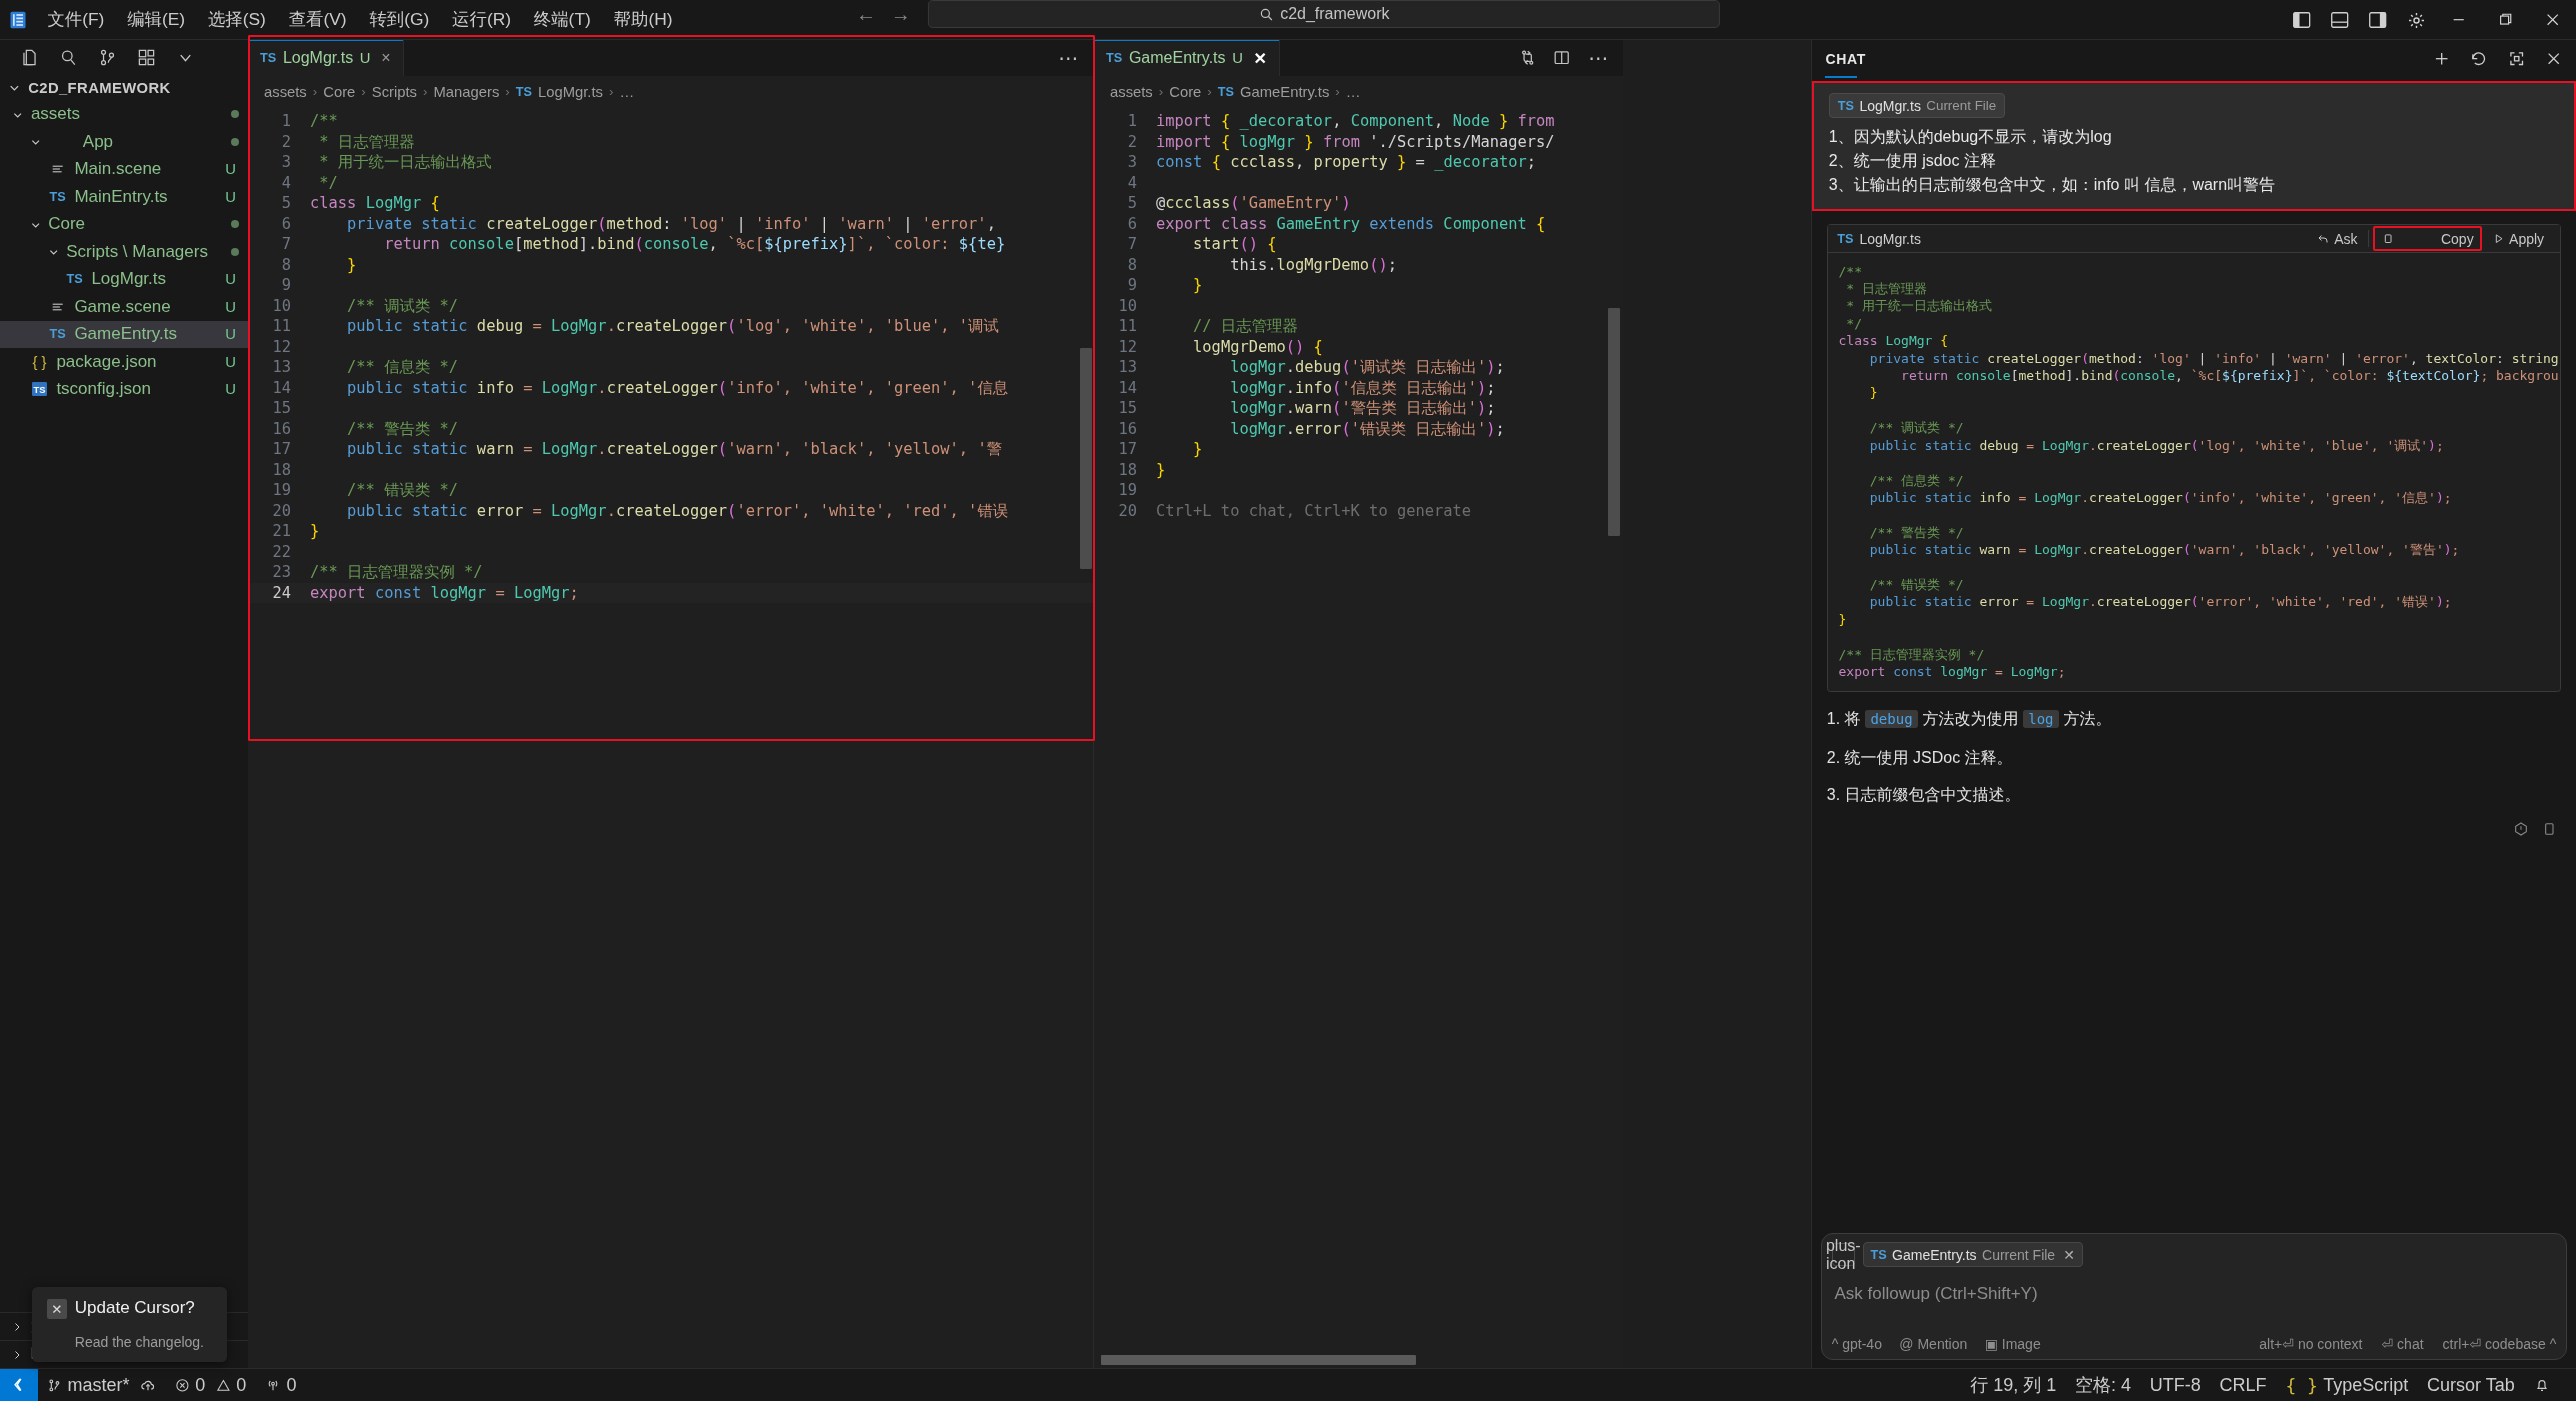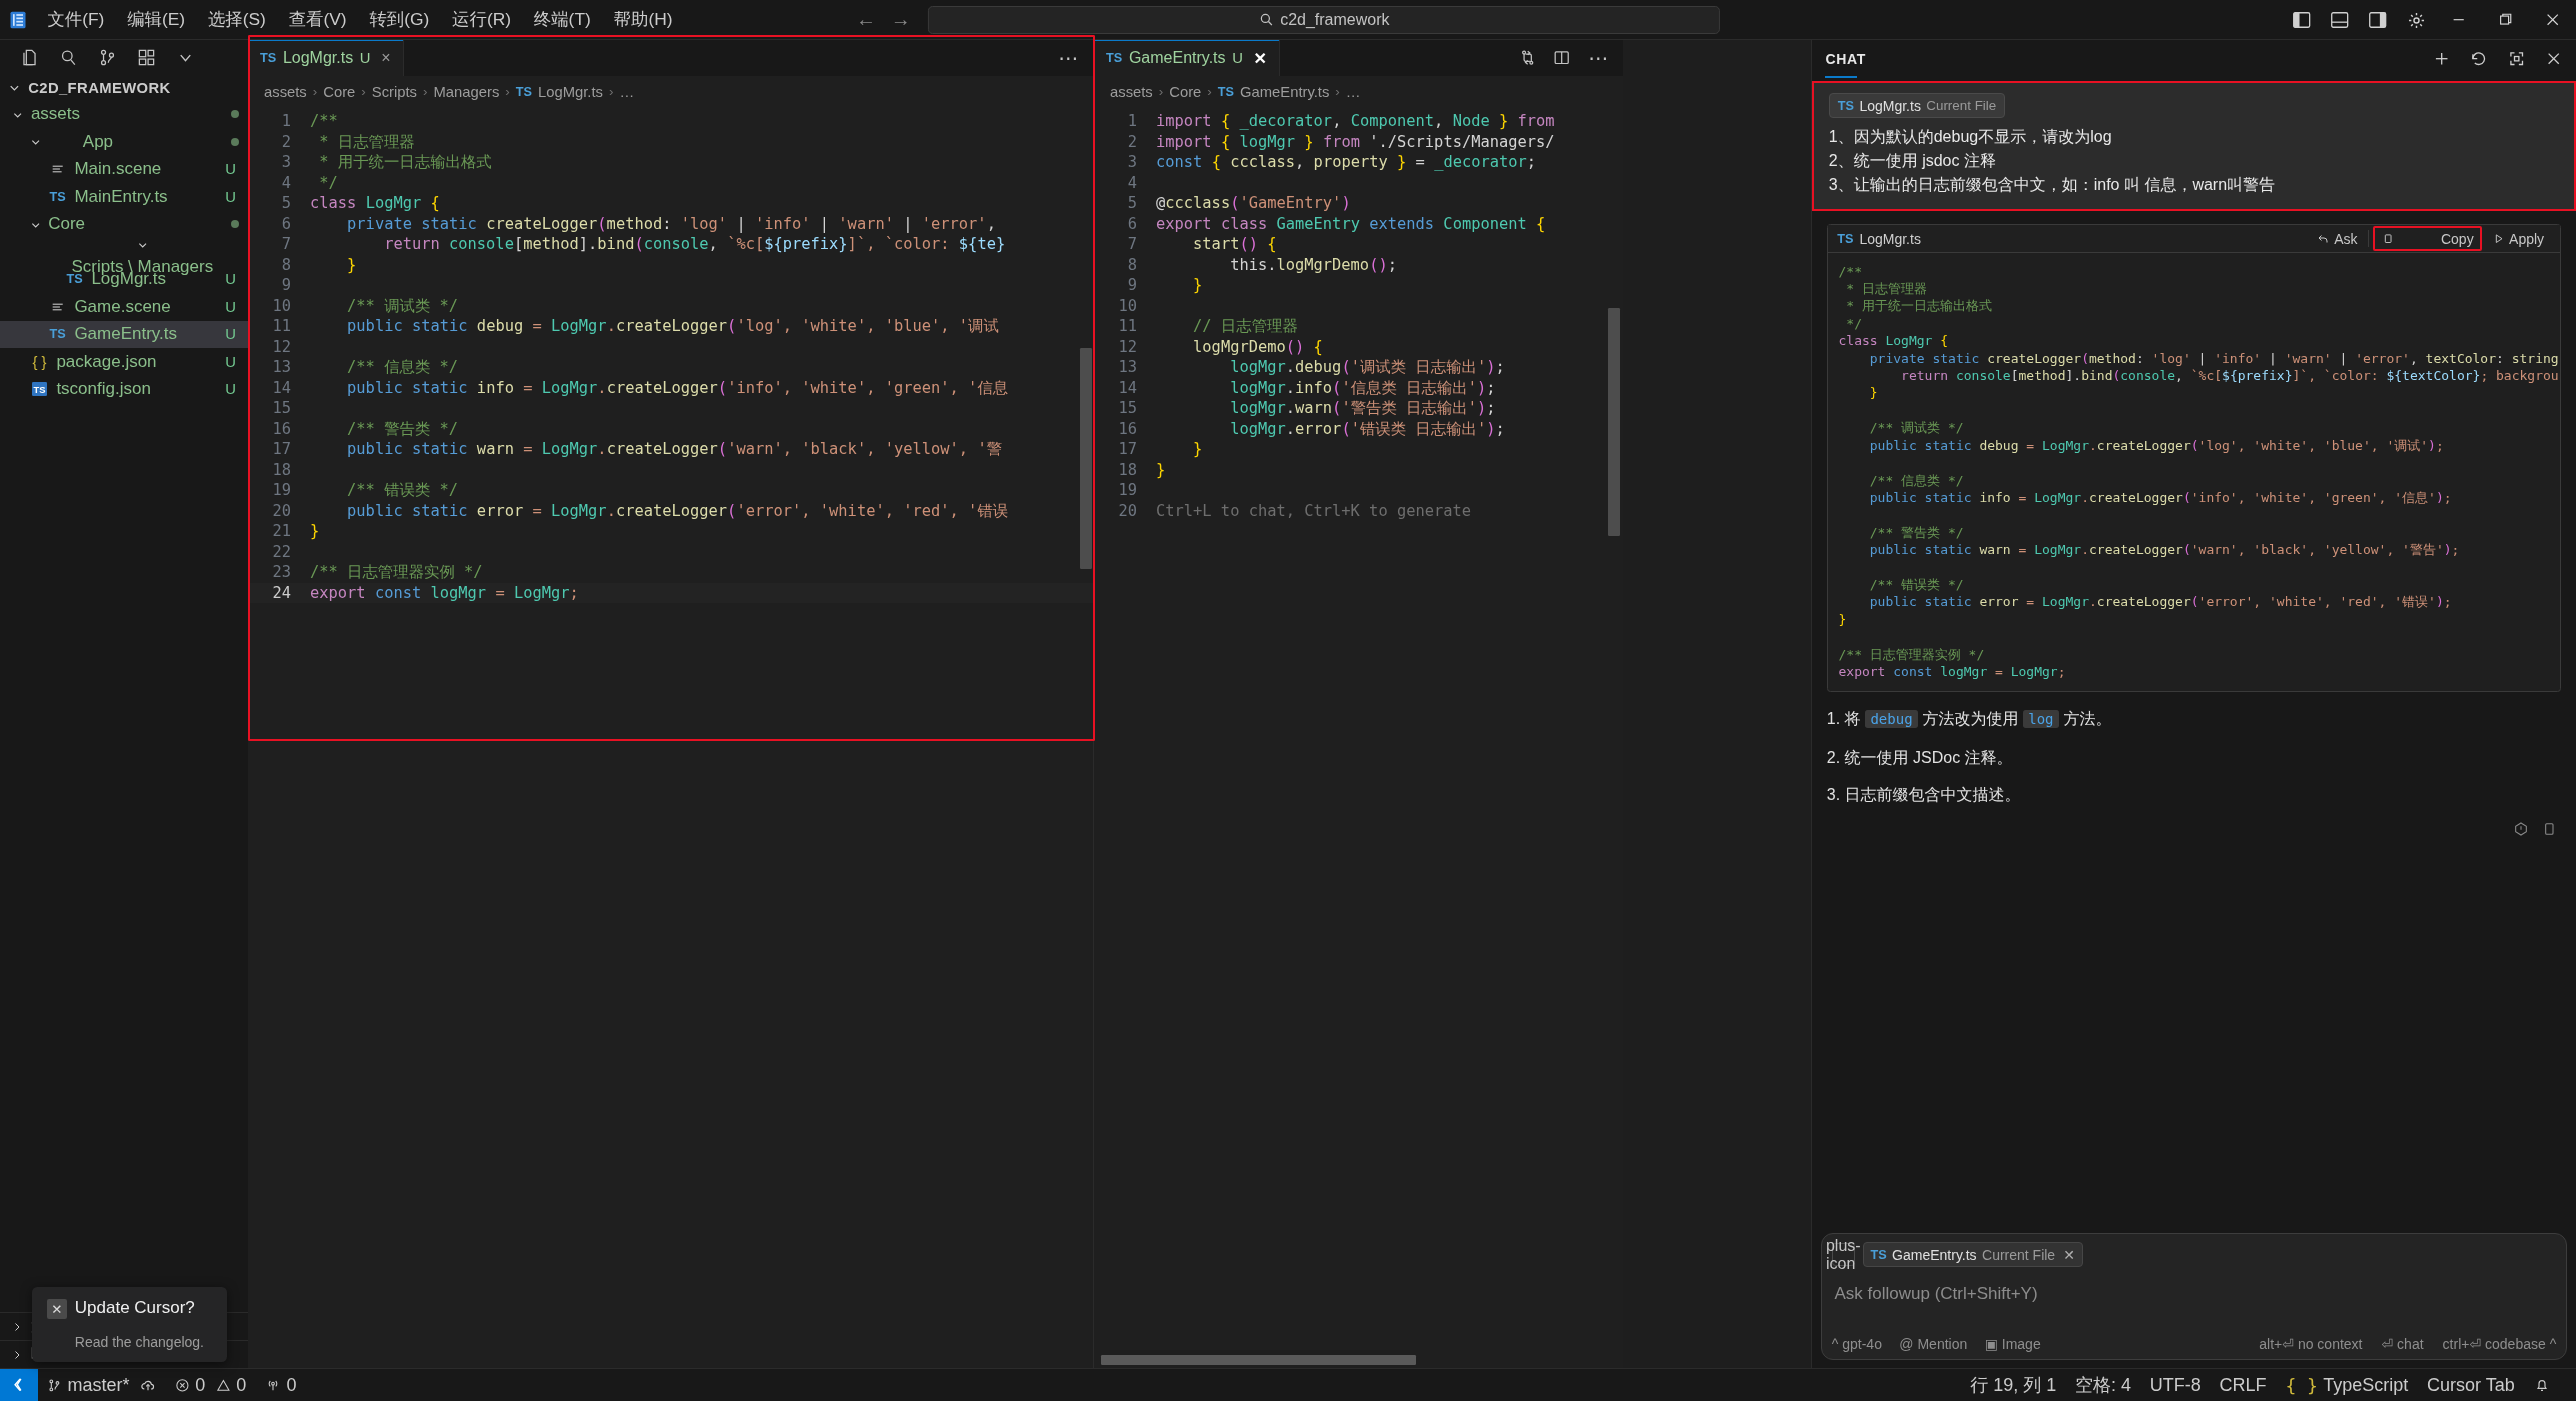--- a/index.html
+++ b/index.html
@@ -7,21 +7,21 @@
     width: 2576px; height: 1401px;
     background: #1e1e1e;
     font-family: "Liberation Sans", sans-serif;
     color: #cccccc;
     overflow: hidden;
   }
   .app { position: relative; width: 2576px; height: 1401px; display: flex; flex-direction: column; }
 
   
   .titlebar {
-    height: 40px; background: #181818; display: flex; align-items: center;
+    height: 40px; background: #181818; display: flex; 
     border-bottom: 0.7px solid #2b2b2b; flex: 0 0 40px; position: relative;
   }
   .tb-logo { width: 36px; display:flex; align-items:center; justify-content:center; }
   .menu { display: flex; align-items: center; gap: 0px; }
   .menu-item {
     padding: 4px 11.4px; font-size: 17.4px; color: #cccccc; white-space: nowrap;
     line-height: 1.2;
   }
   .tb-center {
     position: absolute; left: 50%; transform: translateX(-50%);
@@ -378,21 +378,21 @@
           </div>
           <div class="trow" style="padding-left: 28px;">
             <span class="chev">
               <svg width="13.4" height="13.4" viewBox="0 0 24 24" fill="none" stroke="#cccccc" stroke-width="2">
                 <polyline points="6,10 12,16 18,10"></polyline>
               </svg>
             </span>
             <span class="lbl">Core</span>
             <span class="dot"></span>
           </div>
-          <div class="trow" style="padding-left: 46px; flex-direction: column;">
+          <div class="trow" style="padding-left: 46px;">
             <span class="chev">
               <svg width="13.4" height="13.4" viewBox="0 0 24 24" fill="none" stroke="#cccccc" stroke-width="2">
                 <polyline points="6,10 12,16 18,10"></polyline>
               </svg>
             </span>
             <span class="lbl">Scripts \ Managers</span>
             <span class="dot"></span>
           </div>
           <div class="trow" style="padding-left: 63px;">
             <span class="ficon">

